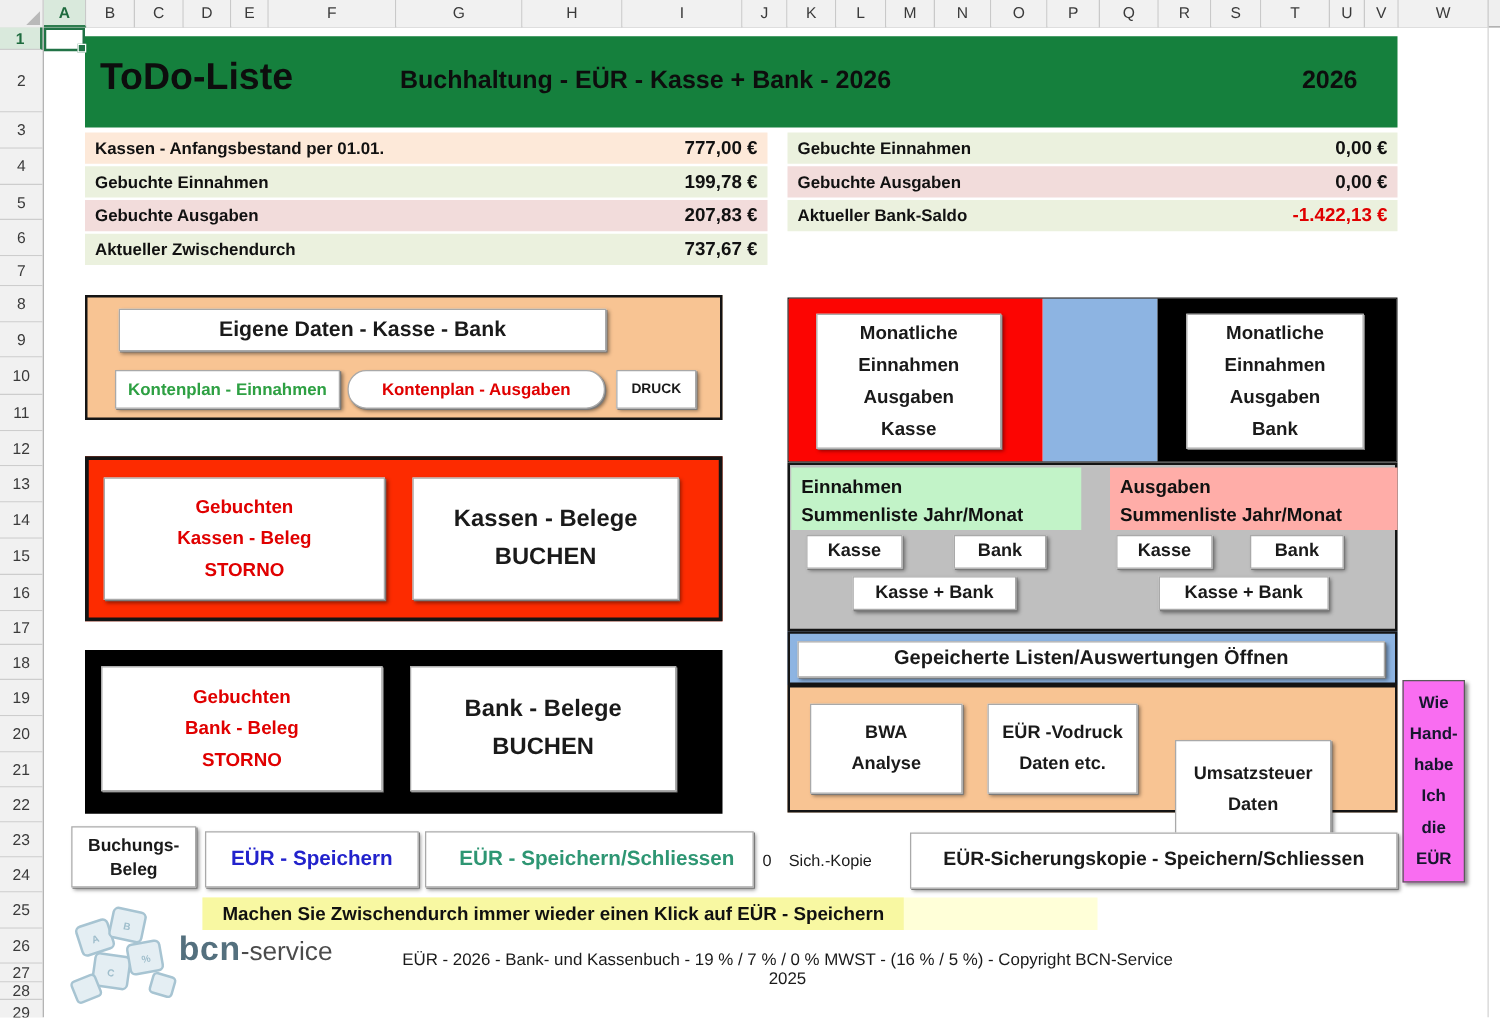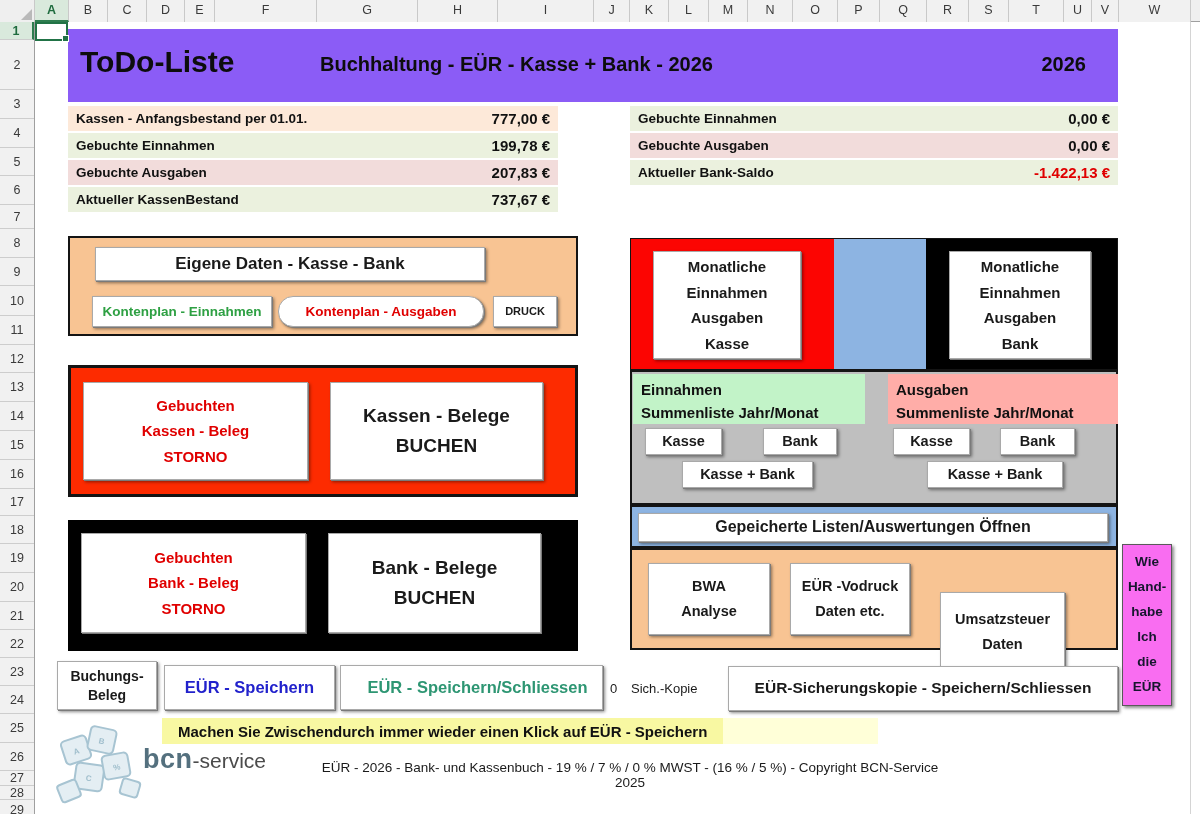--- a/index.html
+++ b/index.html
@@ -25,21 +25,21 @@
   .sel-cell::after { content:""; position:absolute; right:-3px; bottom:-3px; width:5px; height:5px;
     background:#217346; border:1px solid #fff; }
   .gridline-v { position:absolute; left:1190px; top:22px; height:792px; width:1px; background:#D4D4D4; }
   .xbtn { position:absolute; background:#ffffff; border:1px solid #A9A9A9;
     box-shadow:1px 1px 0 #7a7a7a, 2px 2px 3px rgba(0,0,0,.45);
     display:flex; align-items:center; justify-content:center; text-align:center;
     font-weight:700; color:#1a1a1a; white-space:pre-line; line-height:1.3; cursor:pointer; }
   .t-red { color:#E00000; } .t-green { color:#2EA043; } .t-blue { color:#2222CC; } .t-teal { color:#2E9673;padding-left:12px; }
 
   
-  .title-bar { position:absolute; left:68px; top:29px; width:1050px; height:73px; background:#8b5cf6; }
+  .title-bar { position:absolute; left:68px; top:29px; width:1050px; height:73px; background:#15803d; }
   .title-main { position:absolute; left:12px; top:16px; font-size:30px; font-weight:700; color:#0d0d0d; }
   .title-sub  { position:absolute; left:252px; top:24px; width:520px; text-align:left;
     font-size:20px; font-weight:700; color:#0d0d0d; }
   .title-year { position:absolute; right:32px; top:24px; font-size:20px; font-weight:700; color:#0d0d0d; }
 
   
   .sumtable { position:absolute; display:flex; flex-direction:column; gap:2px; }
   .sumrow { height:25px; display:flex; align-items:center; font-weight:700; padding:0 8px; }
   .sumrow .sl { flex:1; font-size:13.5px; color:#111; }
   .sumrow .sm { width:45px; text-align:center; font-size:14px; color:#111; }
@@ -149,39 +149,39 @@
   </div>
 <div class="sel-cell"></div>
 <div class="gridline-v"></div>
 
 <div class="title-bar">
   <div class="title-main">ToDo-Liste</div>
   <div class="title-sub">Buchhaltung - EÜR - Kasse + Bank - 2026</div>
   <div class="title-year">2026</div>
 </div>
 
-<div class="sumtable" style="left:68px; top:106px; width:490px;">
+<div class="sumtable" style="left:68px; top:106px; width:546px;">
 
 <div class="sumrow peach">
     <span class="sl">Kassen - Anfangsbestand per 01.01.</span>
     <span class="sm"></span>
     <span class="sv">777,00 €</span>
   </div>
     <div class="sumrow green">
     <span class="sl">Gebuchte Einnahmen</span>
     <span class="sm"></span>
     <span class="sv">199,78 €</span>
   </div>
     <div class="sumrow pink">
     <span class="sl">Gebuchte Ausgaben</span>
     <span class="sm"></span>
     <span class="sv">207,83 €</span>
   </div>
     <div class="sumrow green">
-    <span class="sl">Aktueller KassenBestand</span>
+    <span class="sl">Aktueller Zwischendurch</span>
     <span class="sm"></span>
     <span class="sv">737,67 €</span>
   </div>
   </div>
 <div class="sumtable" style="left:630px; top:106px; width:488px;">
 
     <div class="sumrow green">
     <span class="sl">Gebuchte Einnahmen</span>
     <span class="sm"></span>
     <span class="sv">0,00 €</span>

